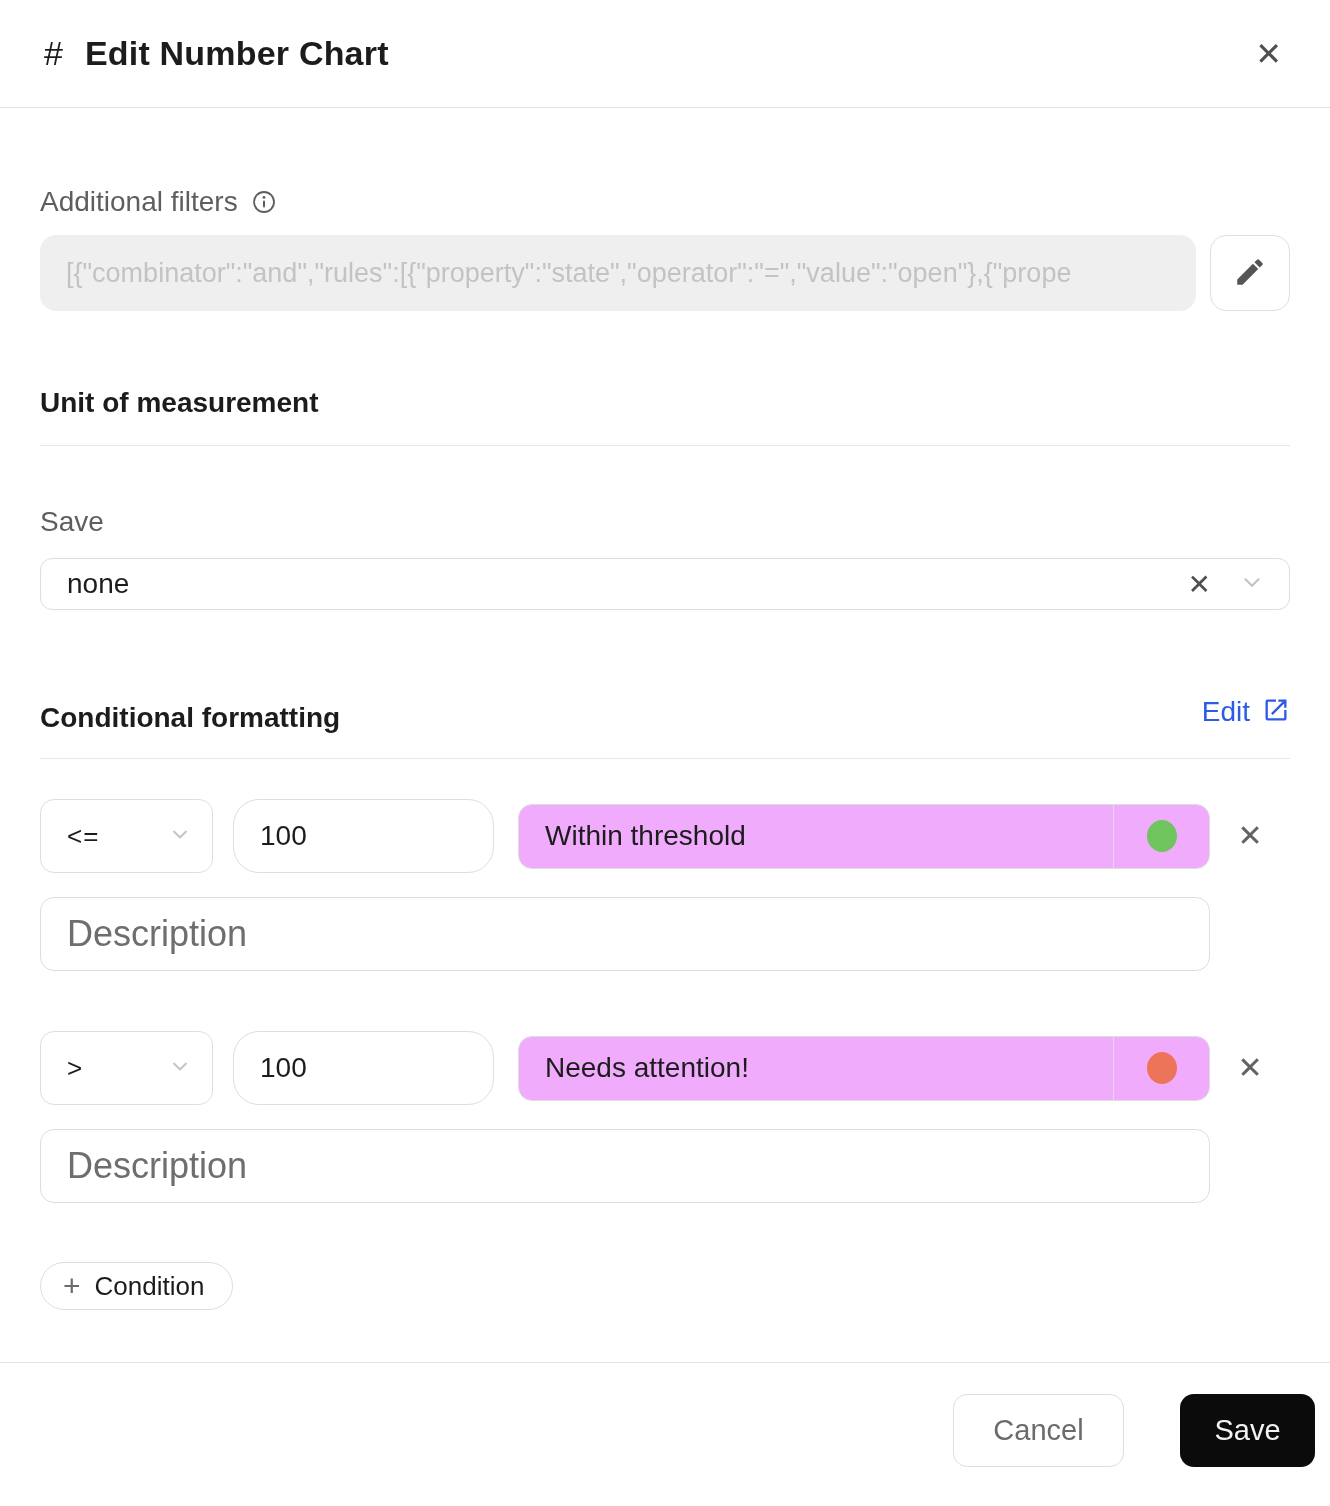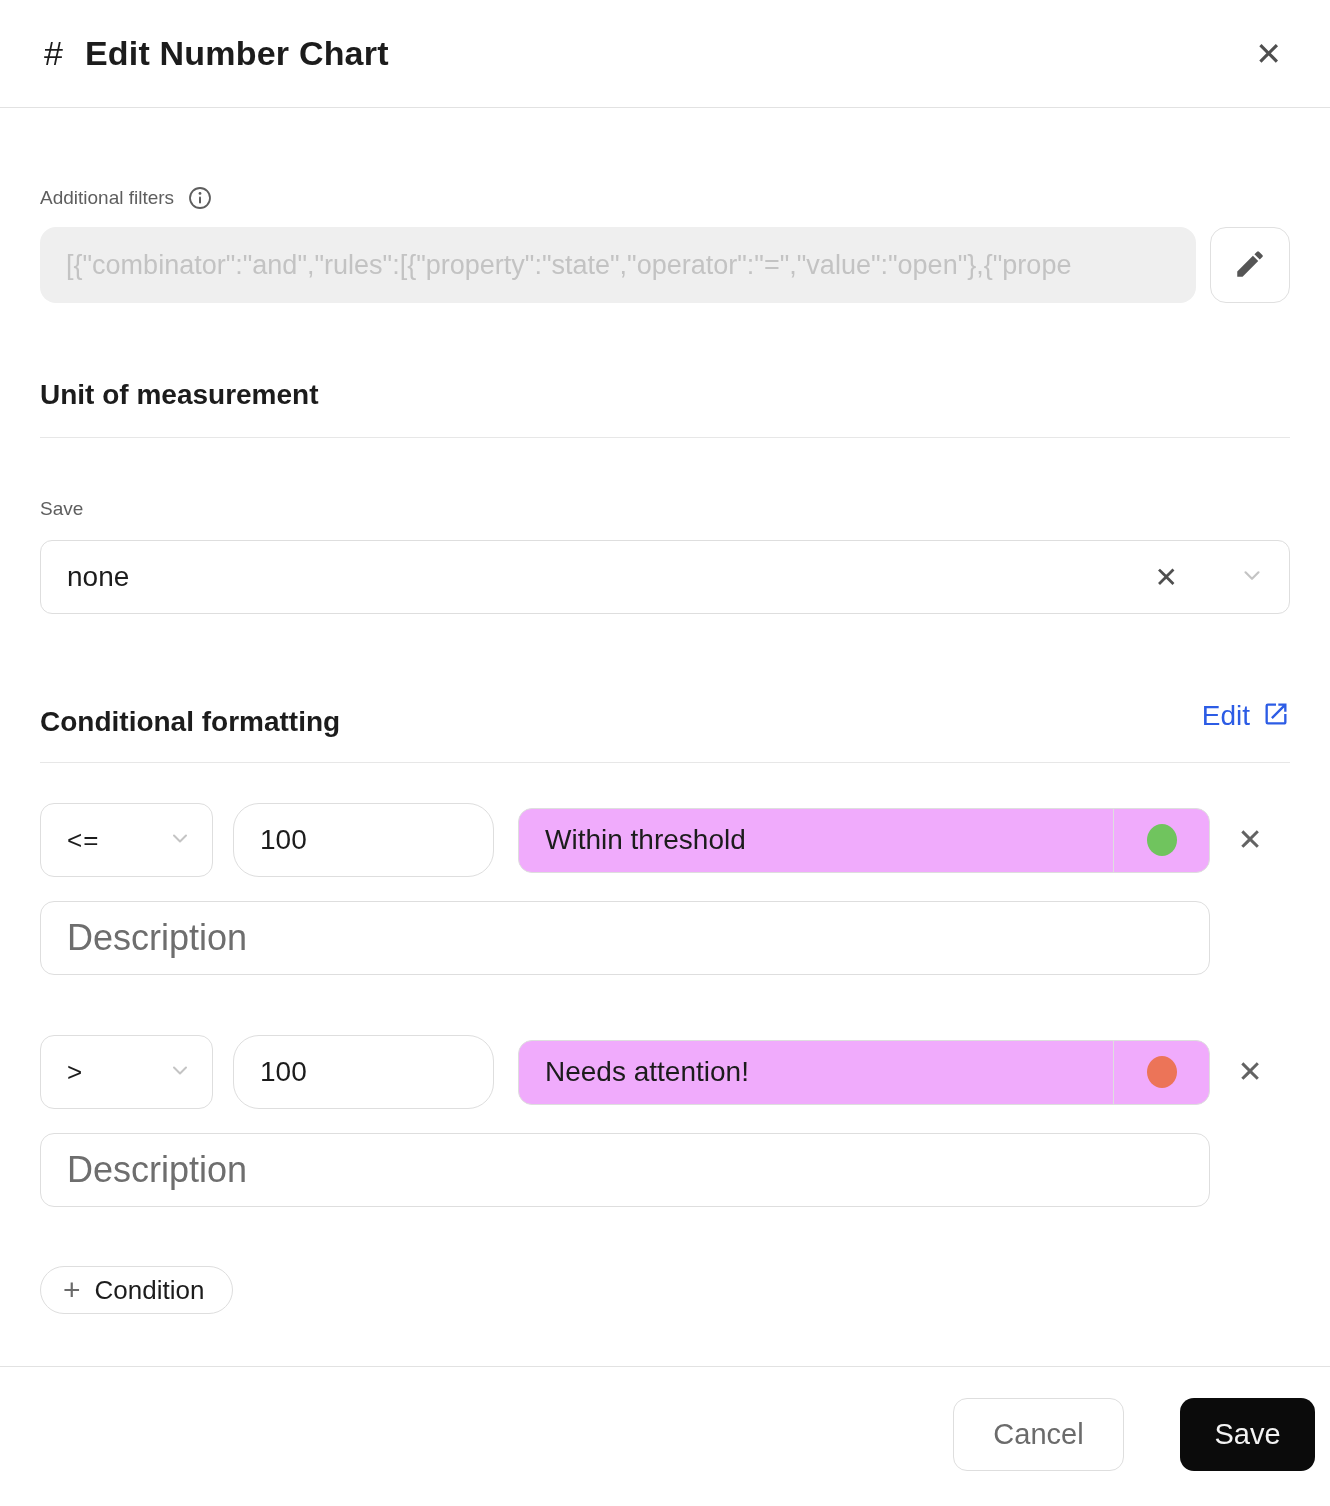--- a/index.html
+++ b/index.html
@@ -22,21 +22,21 @@
   .title { font-size:34px; font-weight:700; letter-spacing:.2px; color:#1c1c1c; }
   .close-x {
     font-size:32px; color:#4f4f4f; line-height:1; cursor:pointer;
     background:none; border:none; font-family:inherit; padding:4px;
   }
 
   .body { padding:0 40px; flex:1 1 auto; }
 
   
   .filters-label-row { margin-top:78px; display:flex; align-items:center; gap:14px; }
-  .field-label { font-size:19px; color:#5e5e5e; }
+  .field-label { font-size:28px; color:#5e5e5e; }
   .info-icon { width:24px; height:24px; display:inline-block; }
   .filter-row { margin-top:17px; display:flex; align-items:stretch; gap:14px; }
   .filter-input {
     flex:1 1 auto; height:76px; background:#efefef; border:none; outline:none;
     border-radius:16px; padding:0 26px; font-family:inherit;
     font-size:27px; color:#c3c3c3; white-space:nowrap; overflow:hidden;
     text-overflow:clip; min-width:0;
   }
   .edit-btn {
     flex:0 0 80px; height:76px; background:#fff; border:1px solid #e0e0e0;
@@ -45,24 +45,23 @@
   }
 
   
   .section-heading { font-size:28px; font-weight:700; color:#1c1c1c;margin-top:12px; }
   .section-divider { border:none; border-top:1px solid #e7e7e7; margin-top:26px; }
 
   
   .unit-heading { margin-top:76px; }
   .unit-label { margin-top:60px; }
   .unit-select {
-    margin-top:20px; height:74px; border:1px solid #dedede; border-radius:12px;
+    margin-top:20px; height:52px; border:1px solid #dedede; border-radius:12px;
     display:flex; align-items:center; padding:0 24px 0 26px; cursor:pointer;
     background:#fff;
-    gap:33px;
   }
   .unit-value { font-size:28px; color:#1c1c1c; flex:1 1 auto; }
   .clear-x { font-size:28px; color:#4f4f4f; padding:0 28px 0 8px; cursor:pointer; }
 
   
   .cf-heading-row { margin-top:80px; display:flex; align-items:center; justify-content:space-between; }
   .docs-link { display:flex; align-items:center; gap:12px; text-decoration:none; cursor:pointer; }
   .docs-label { font-size:28px; color:#2c5ce5; }
 
   .cond-row { display:flex; align-items:center; }

